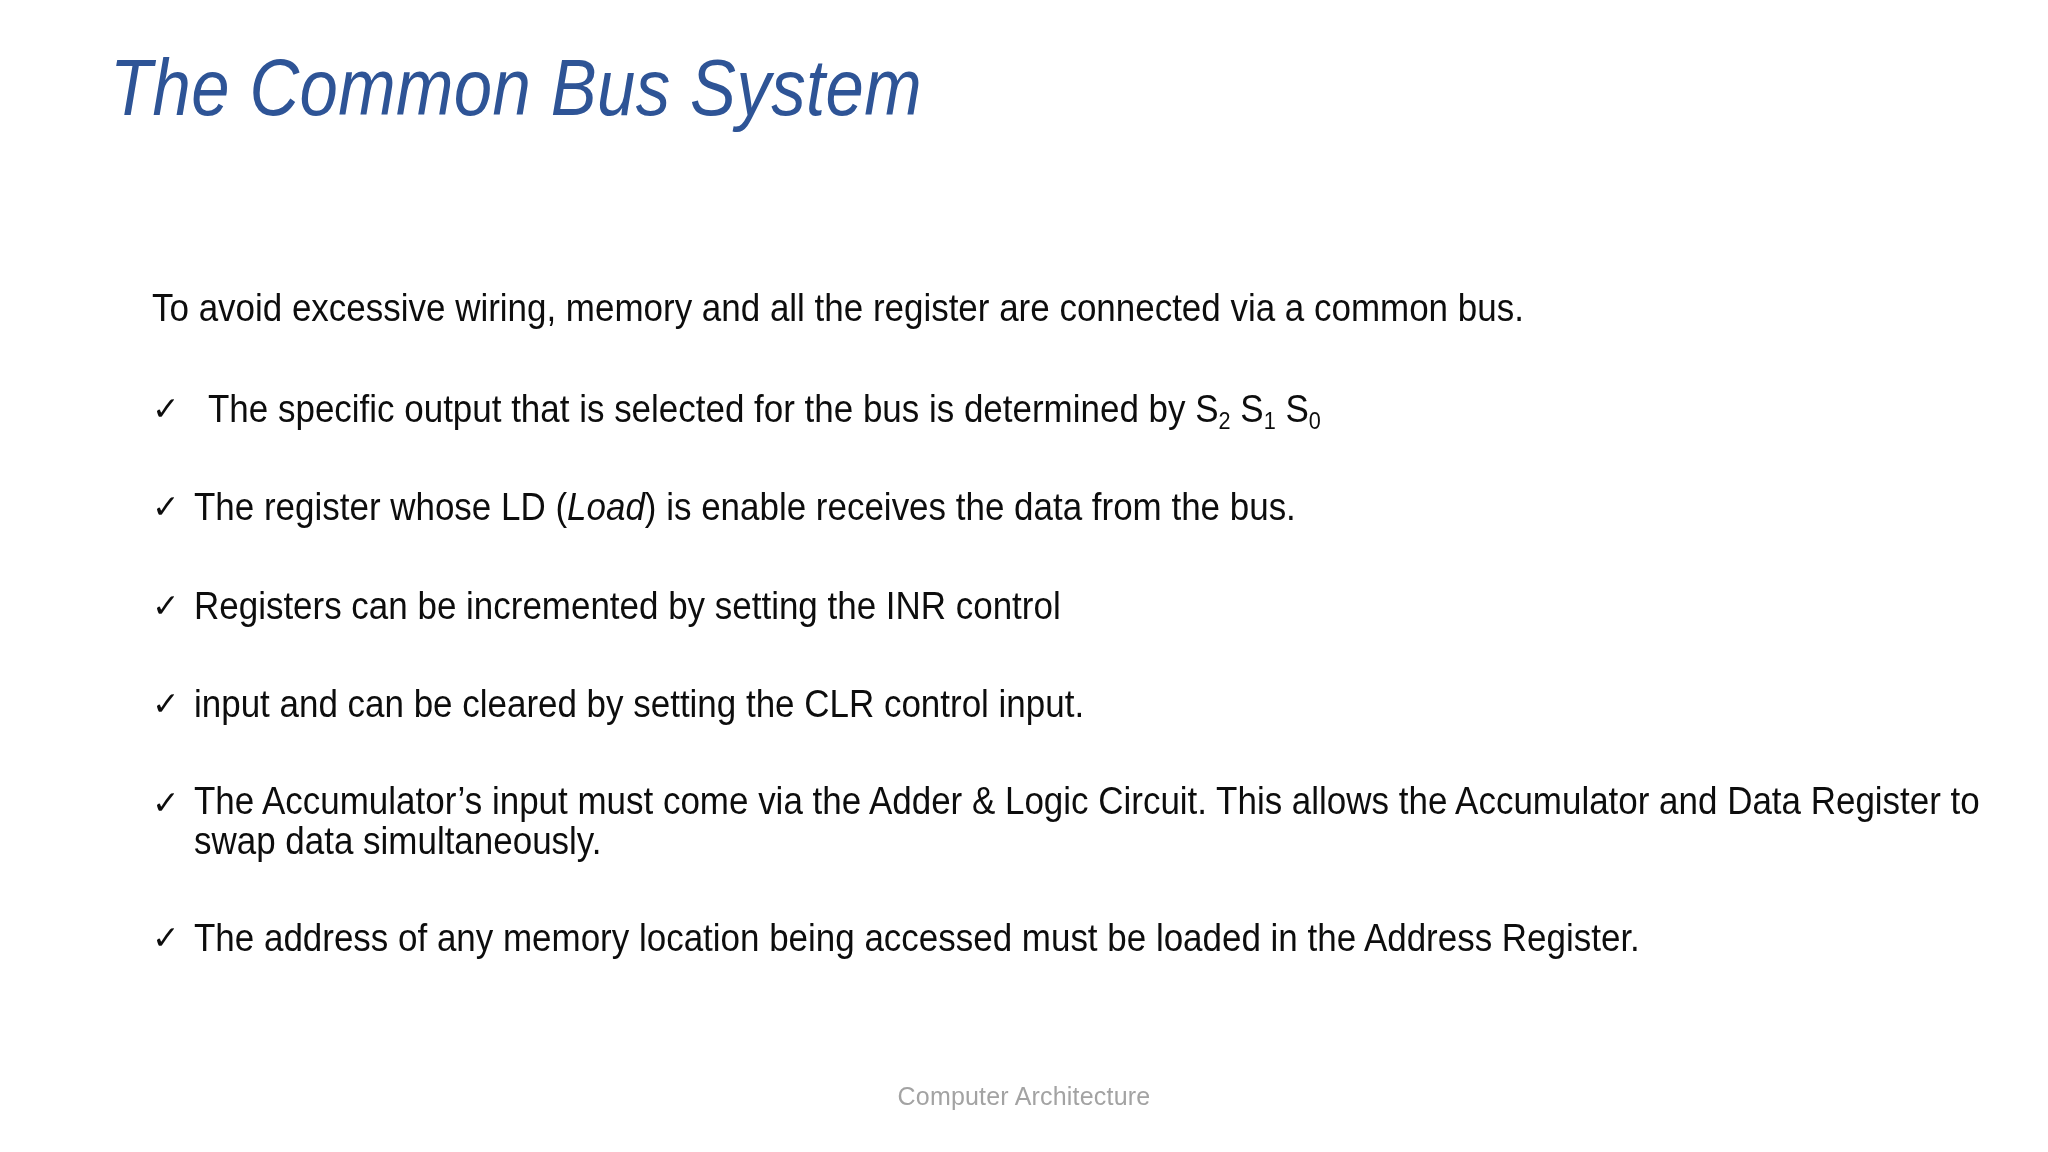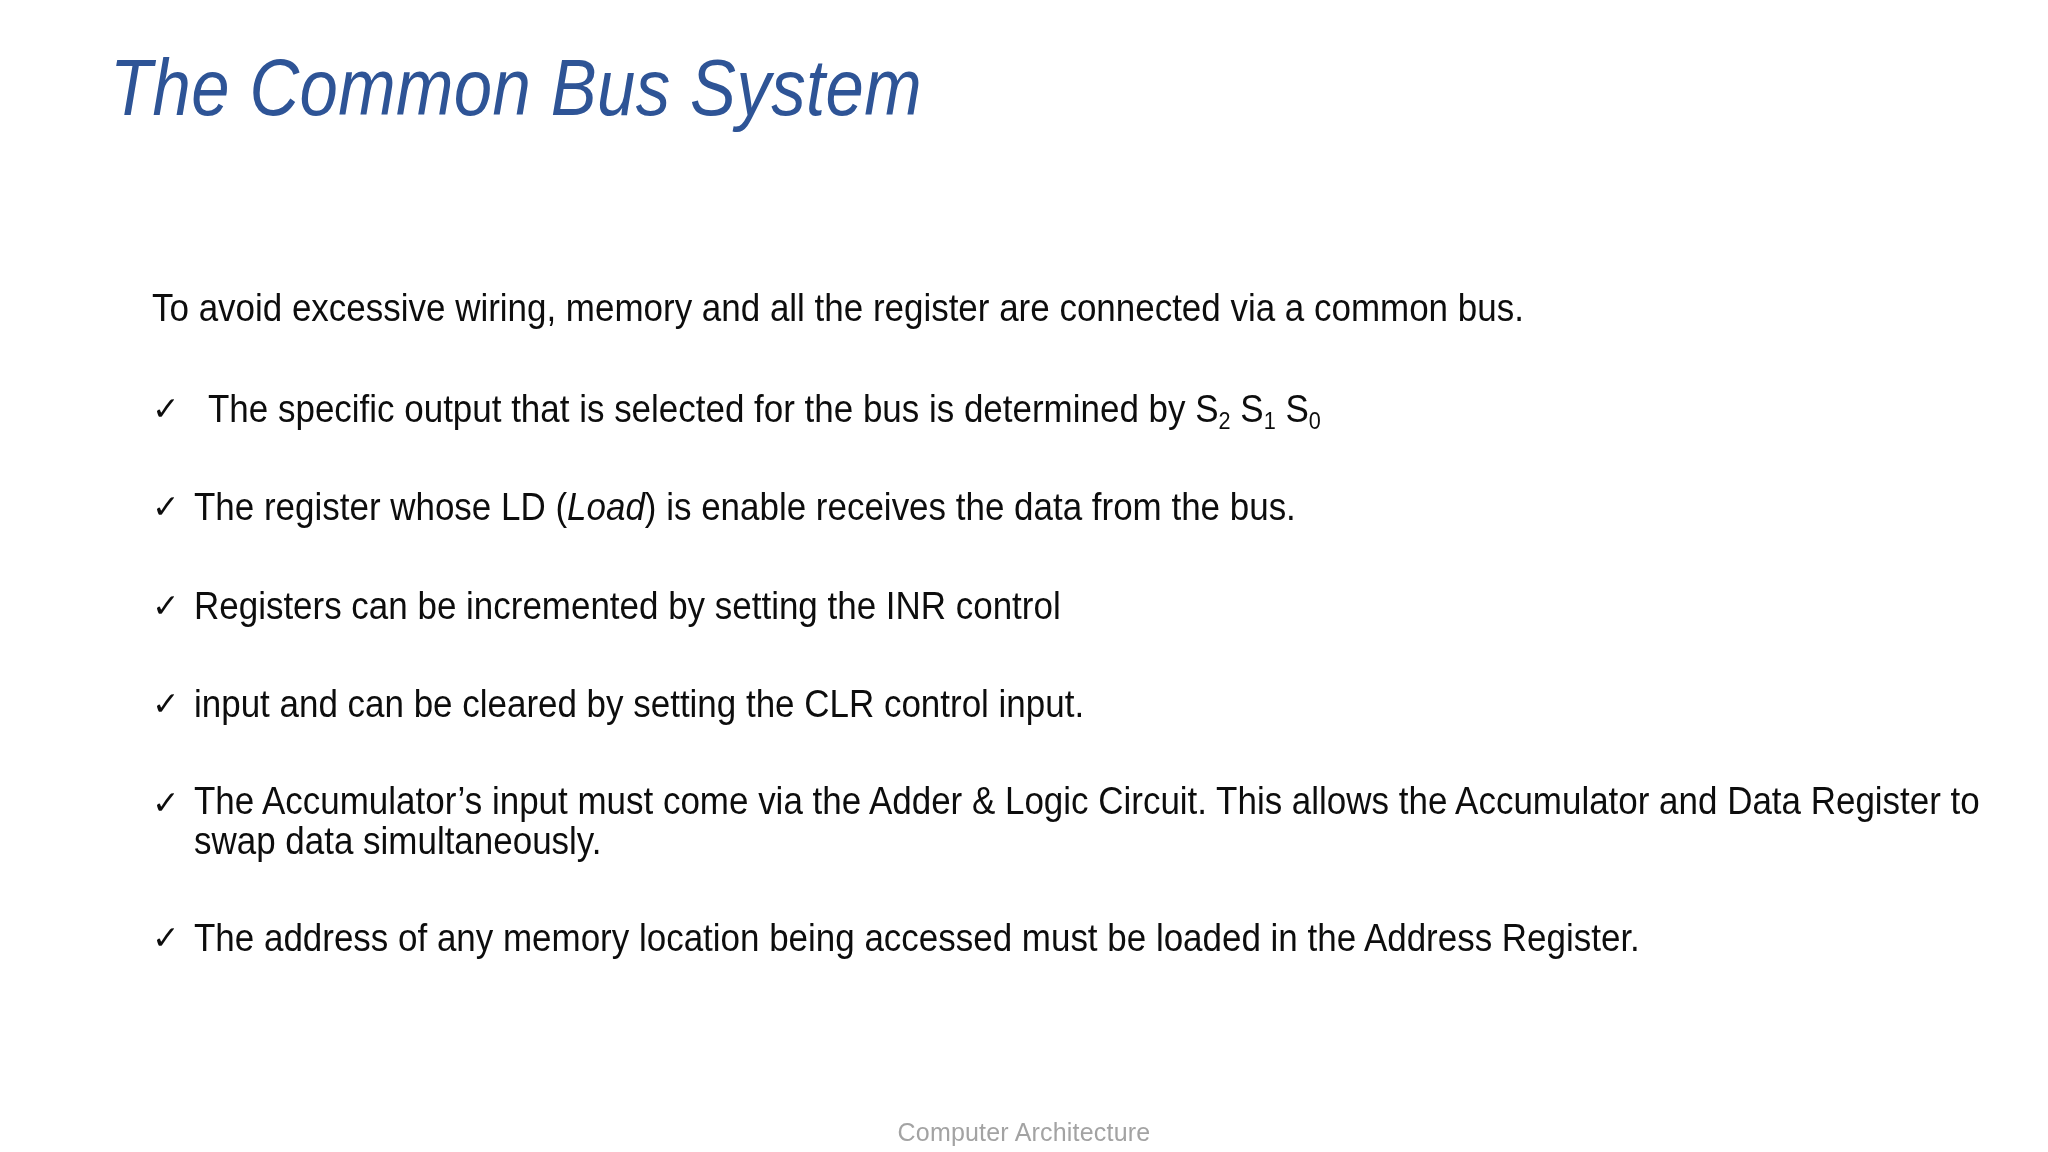--- a/index.html
+++ b/index.html
@@ -127,21 +127,20 @@
   .footer {
     position: absolute;
     left: 0;
     top: 1082px;
     width: 2048px;
     text-align: center;
     font-family: "Liberation Sans", "DejaVu Sans", sans-serif;
     font-size: 25px;
     color: #a3a3a3;
     letter-spacing: 0.2px;
-    margin-top: 36px;
   }
 </style>
 </head>
 <body>
 
 <div class="slide">
 
   <div class="title-zone">
     <div class="slide-title">The Common Bus System</div>
   </div>

